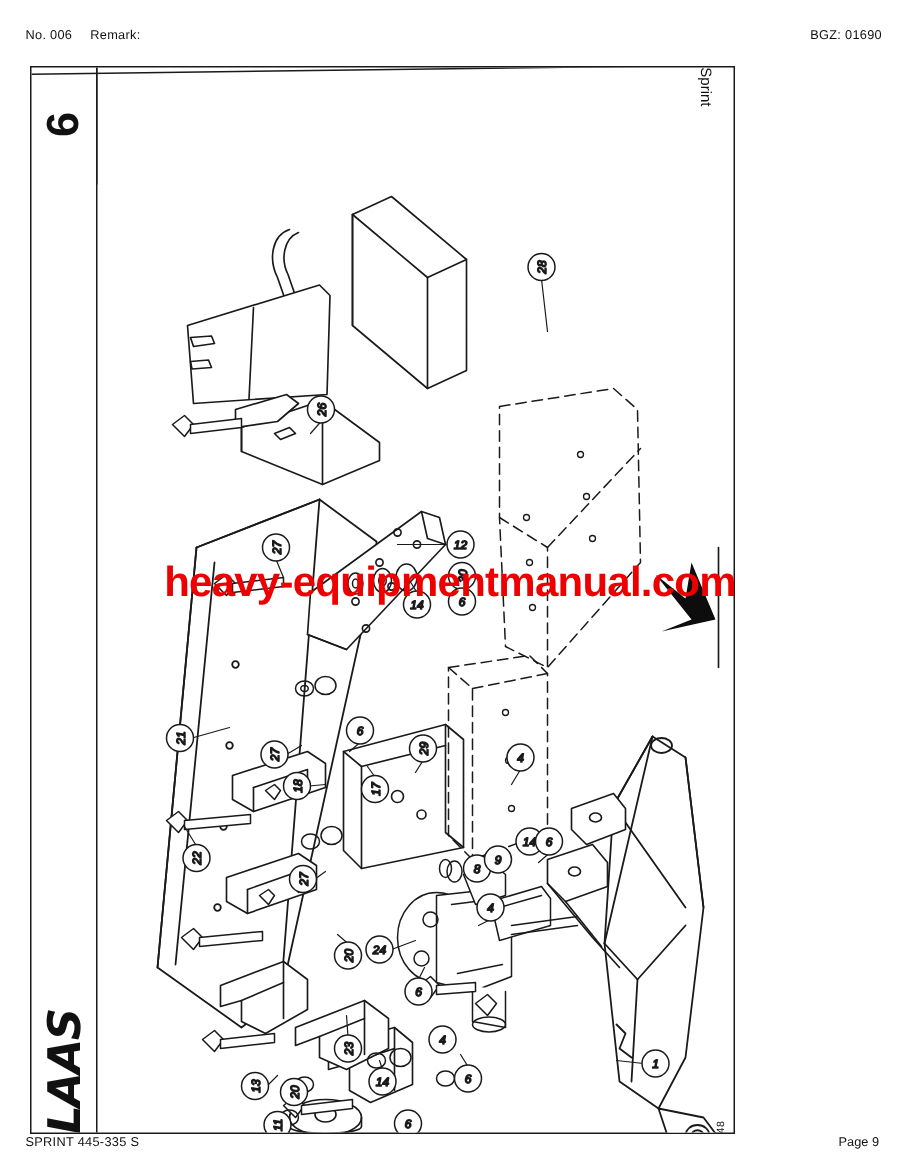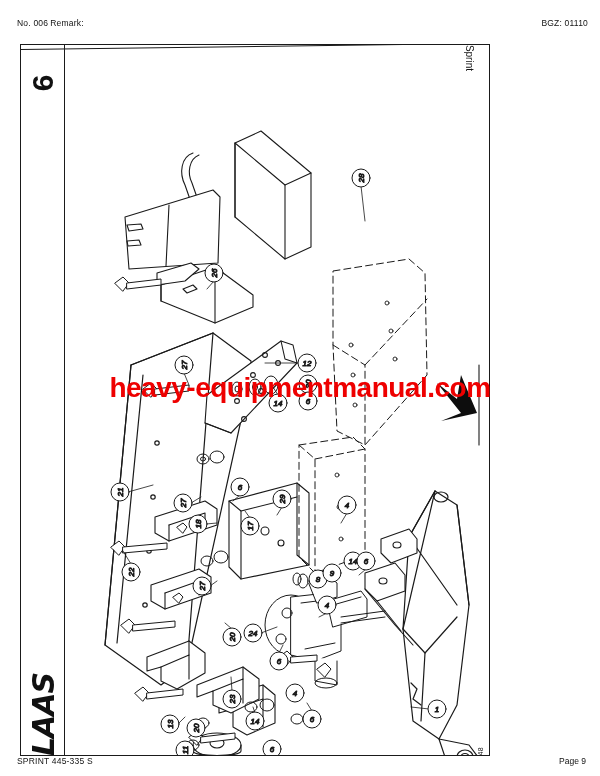--- a/index.html
+++ b/index.html
@@ -25,21 +25,21 @@
     height: 16px;
     font-size: 8.5px;
     letter-spacing: .2px;
   }
   .hdr-left {
     position: absolute;
     left: 17px;
     top: 0;
     white-space: nowrap;
   }
-  .hdr-left .no { margin-right: 2px; }
+  .hdr-left .no { margin-right: 12px; }
   .hdr-right {
     position: absolute;
     right: 12px;
     top: 0;
     white-space: nowrap;
   }
 
   
   .frame {
     position: absolute;
@@ -187,21 +187,21 @@
     white-space: nowrap;
   }
 </style>
 </head>
 <body>
 
 <div class="hdr">
   <div class="hdr-left">
     <span class="no">No. 006</span><span>Remark:</span>
   </div>
-  <div class="hdr-right">BGZ: 01110</div>
+  <div class="hdr-right">BGZ: 01690</div>
 </div>
 
 <div class="frame">
 
   <div class="frame-top-skew">
       <i></i>
     </div>
 
   <div class="idx-col">
     <div class="idx-col-inner"></div>

